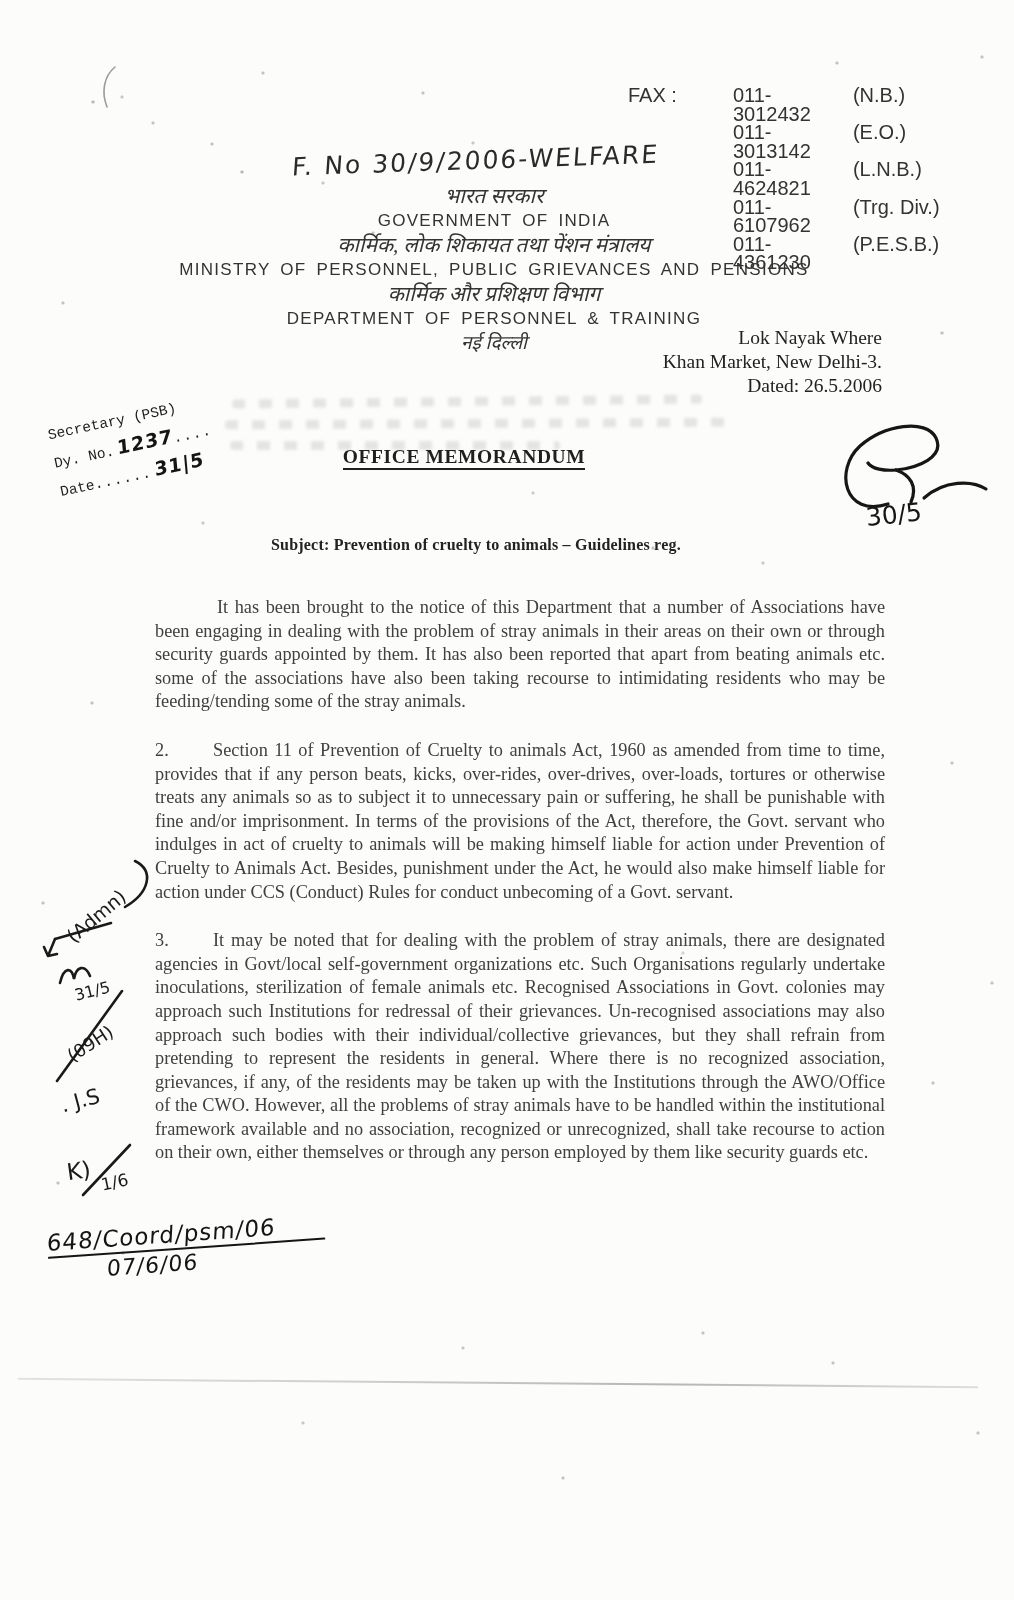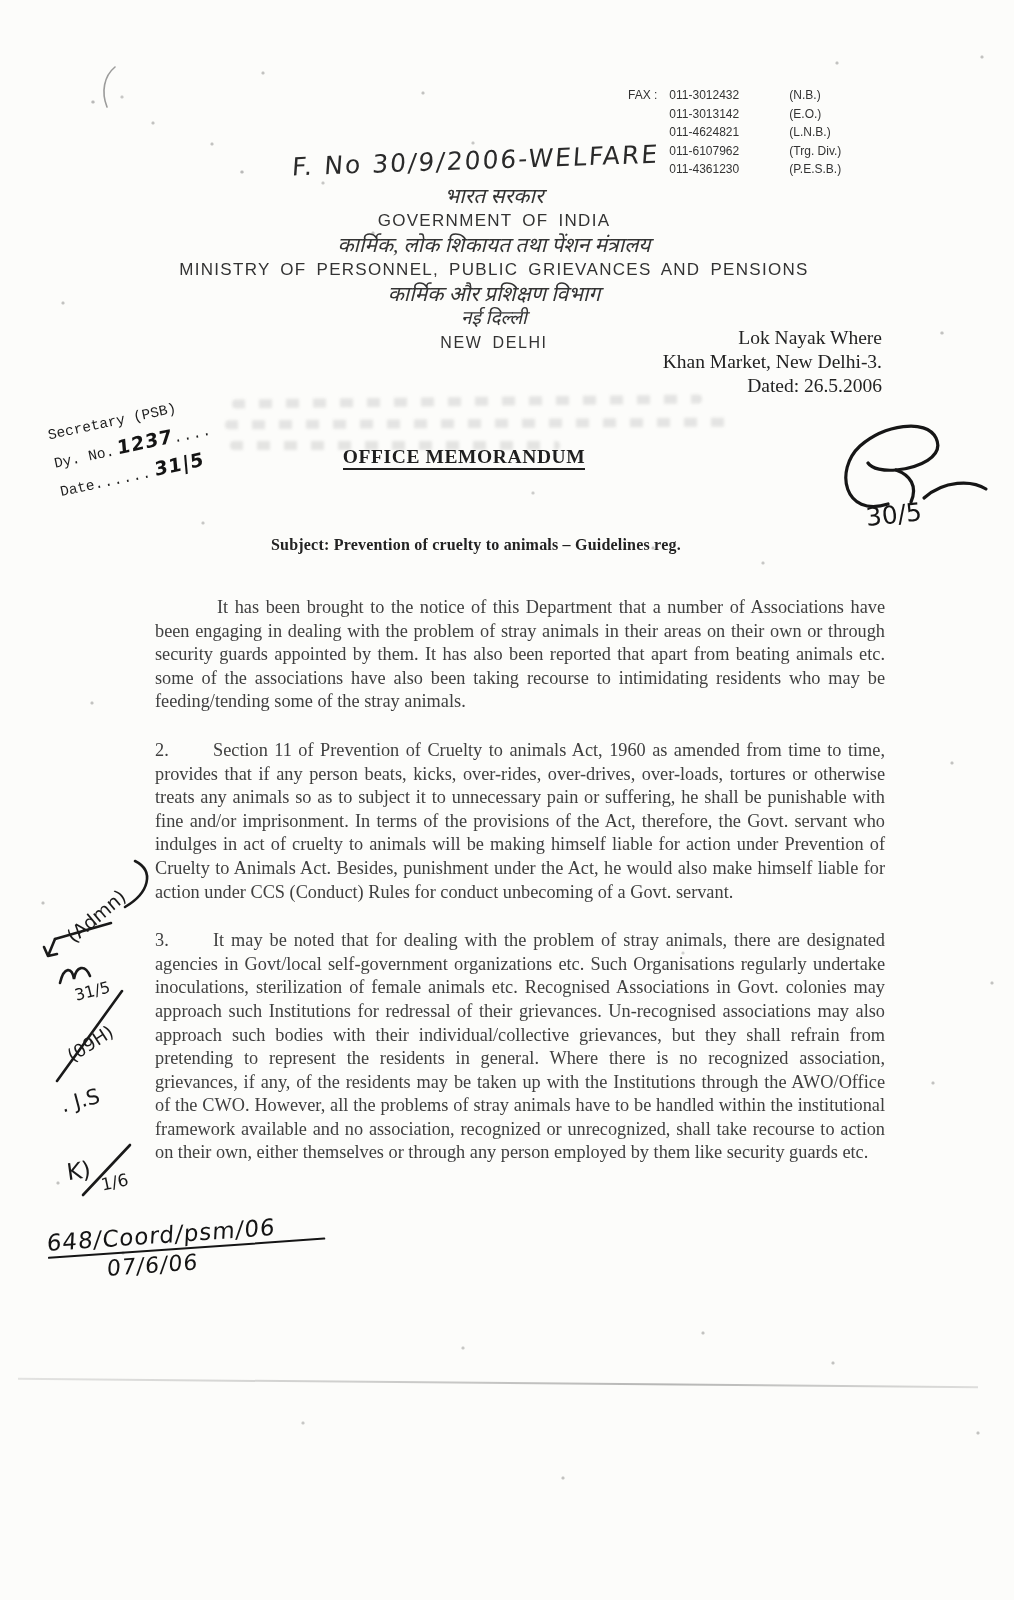--- a/index.html
+++ b/index.html
@@ -44,23 +44,23 @@
     background:repeating-linear-gradient(90deg, rgba(70,70,70,.13) 0 13px, rgba(0,0,0,0) 13px 27px);
     filter:blur(1.4px);
   }
   .ghost.g1{top:397px;left:232px;width:470px;transform:rotate(-0.6deg);}
   .ghost.g2{top:419px;left:225px;width:505px;transform:rotate(-0.3deg);}
   .ghost.g3{top:441px;left:230px;width:330px;}
   .penmark-topleft{position:absolute;left:95px;top:64px;}
   
   #fax{
     position:absolute;top:86px;left:628px;display:flex;gap:12px;
-    font-family:"Liberation Sans", sans-serif;font-size:12px;line-height:18.6px;color:#333;
-  }
-  .fax-line{display:flex;}
+    font-family:"Liberation Sans", sans-serif;font-size:20px;line-height:18.6px;color:#333;
+  }
+  .fax-line{display:flex;margin-left:44px;}
   .fax-num{display:inline-block;width:112px;}
   .fax-unit{display:inline-block;padding-left:8px;}
   
   #fileno{
     position:absolute;top:146px;left:292px;
     font-family:"DejaVu Sans", sans-serif;font-size:25px;color:#2a2a2a;
     transform:rotate(-2deg) skewX(-6deg);letter-spacing:2px;
   }
   
   #gov-header{position:absolute;top:184px;left:0;width:988px;text-align:center;color:#333;}
@@ -165,22 +165,22 @@
   </div>
 
   <div id="fileno">F. No 30/9/2006-WELFARE</div>
 
   <div id="gov-header">
     <div class="h-hi">भारत सरकार</div>
     <div class="h-en">GOVERNMENT OF INDIA</div>
     <div class="h-hi">कार्मिक, लोक शिकायत तथा पेंशन मंत्रालय</div>
     <div class="h-en">MINISTRY OF PERSONNEL, PUBLIC GRIEVANCES AND PENSIONS</div>
     <div class="h-hi">कार्मिक और प्रशिक्षण विभाग</div>
+    <div class="h-en">DEPARTMENT OF PERSONNEL &amp; TRAINING</div>
     <div class="h-hi small">नई दिल्ली</div>
-    <div class="h-en small">NEW DELHI</div>
   </div>
 
   <div id="address">
     <div>Lok Nayak Where</div>
     <div>Khan Market, New Delhi-3.</div>
     <div>Dated: 26.5.2006</div>
   </div>
 
   <div id="stamp">
     <div class="stamp-line">Secretary (PSB)</div>

